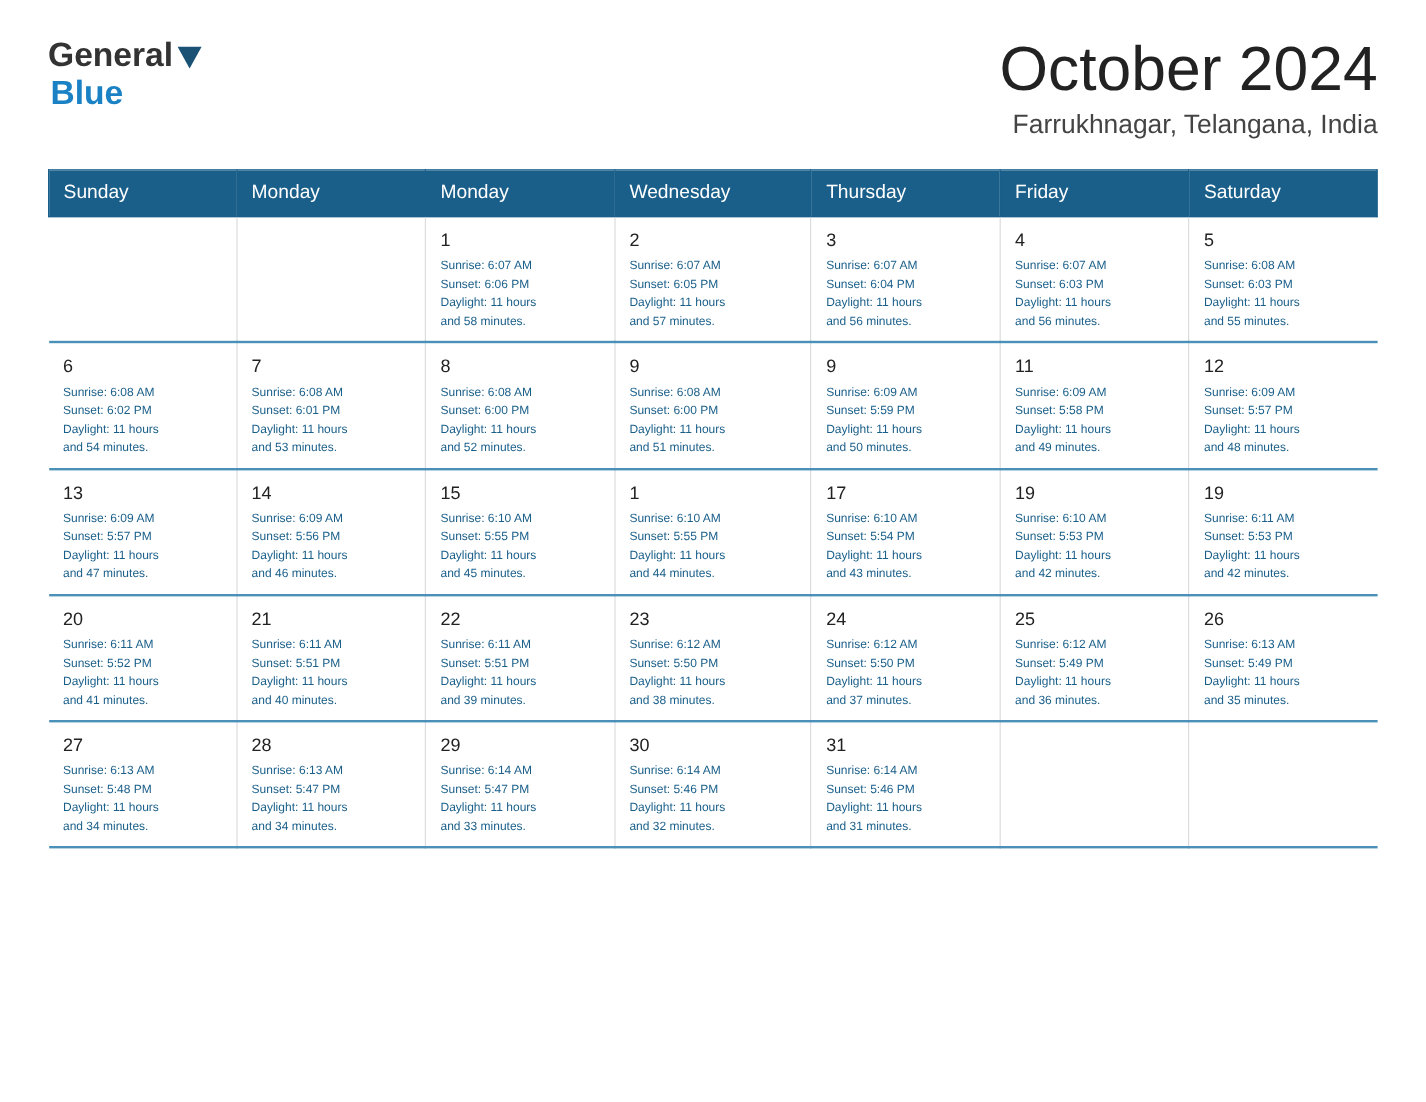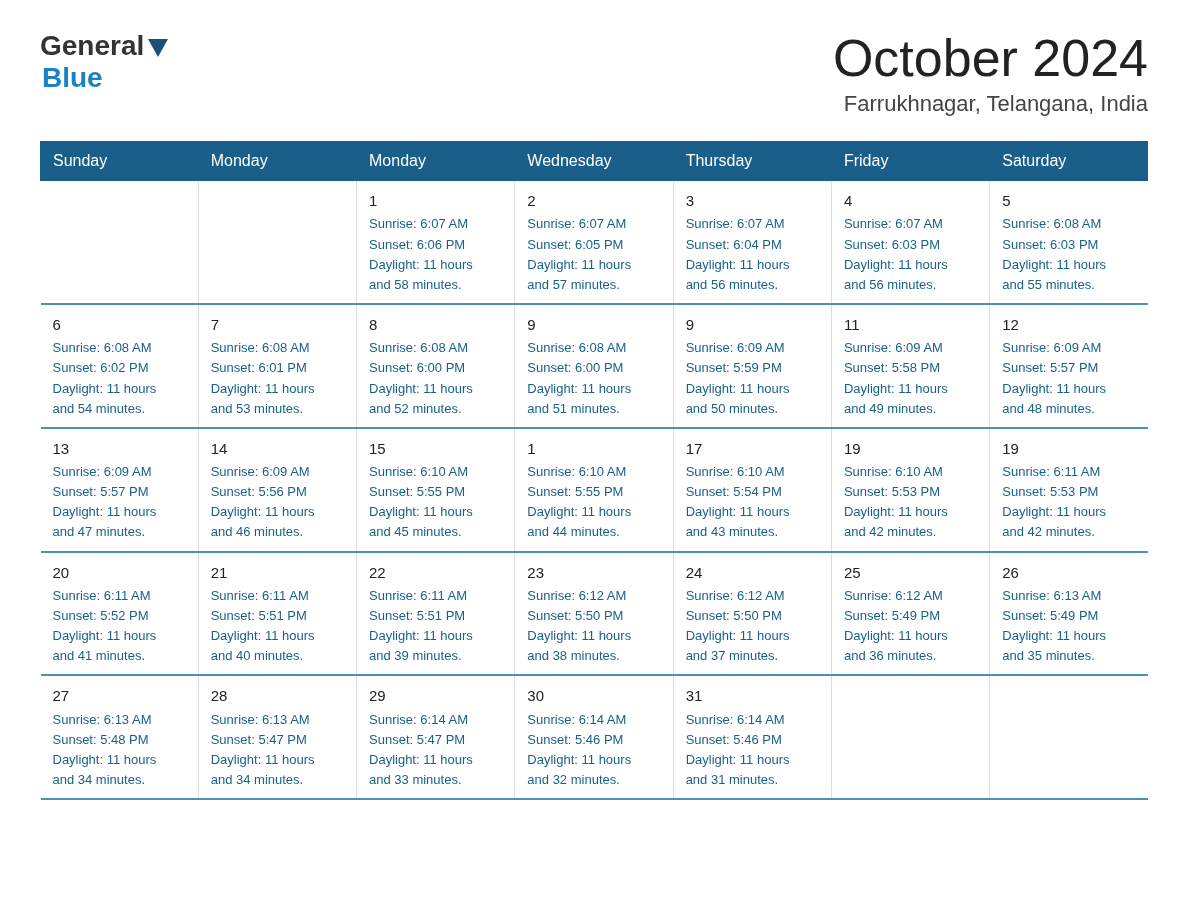--- a/index.html
+++ b/index.html
@@ -100,21 +100,21 @@
       border-right: none;
     }
     .day-num {
       font-size: 15px;
       color: #222;
       display: block;
       margin-bottom: 2px;
     }
     .day-info {
       color: #1a5f8a;
-      font-size: 13px;
+      font-size: 10px;
     }
   </style>
 </head>
 <body>
 
 <div class="header-row">
   <div class="logo">
     <div class="logo-text">
       <span class="logo-general">General</span>
       <span class="logo-triangle"></span>

